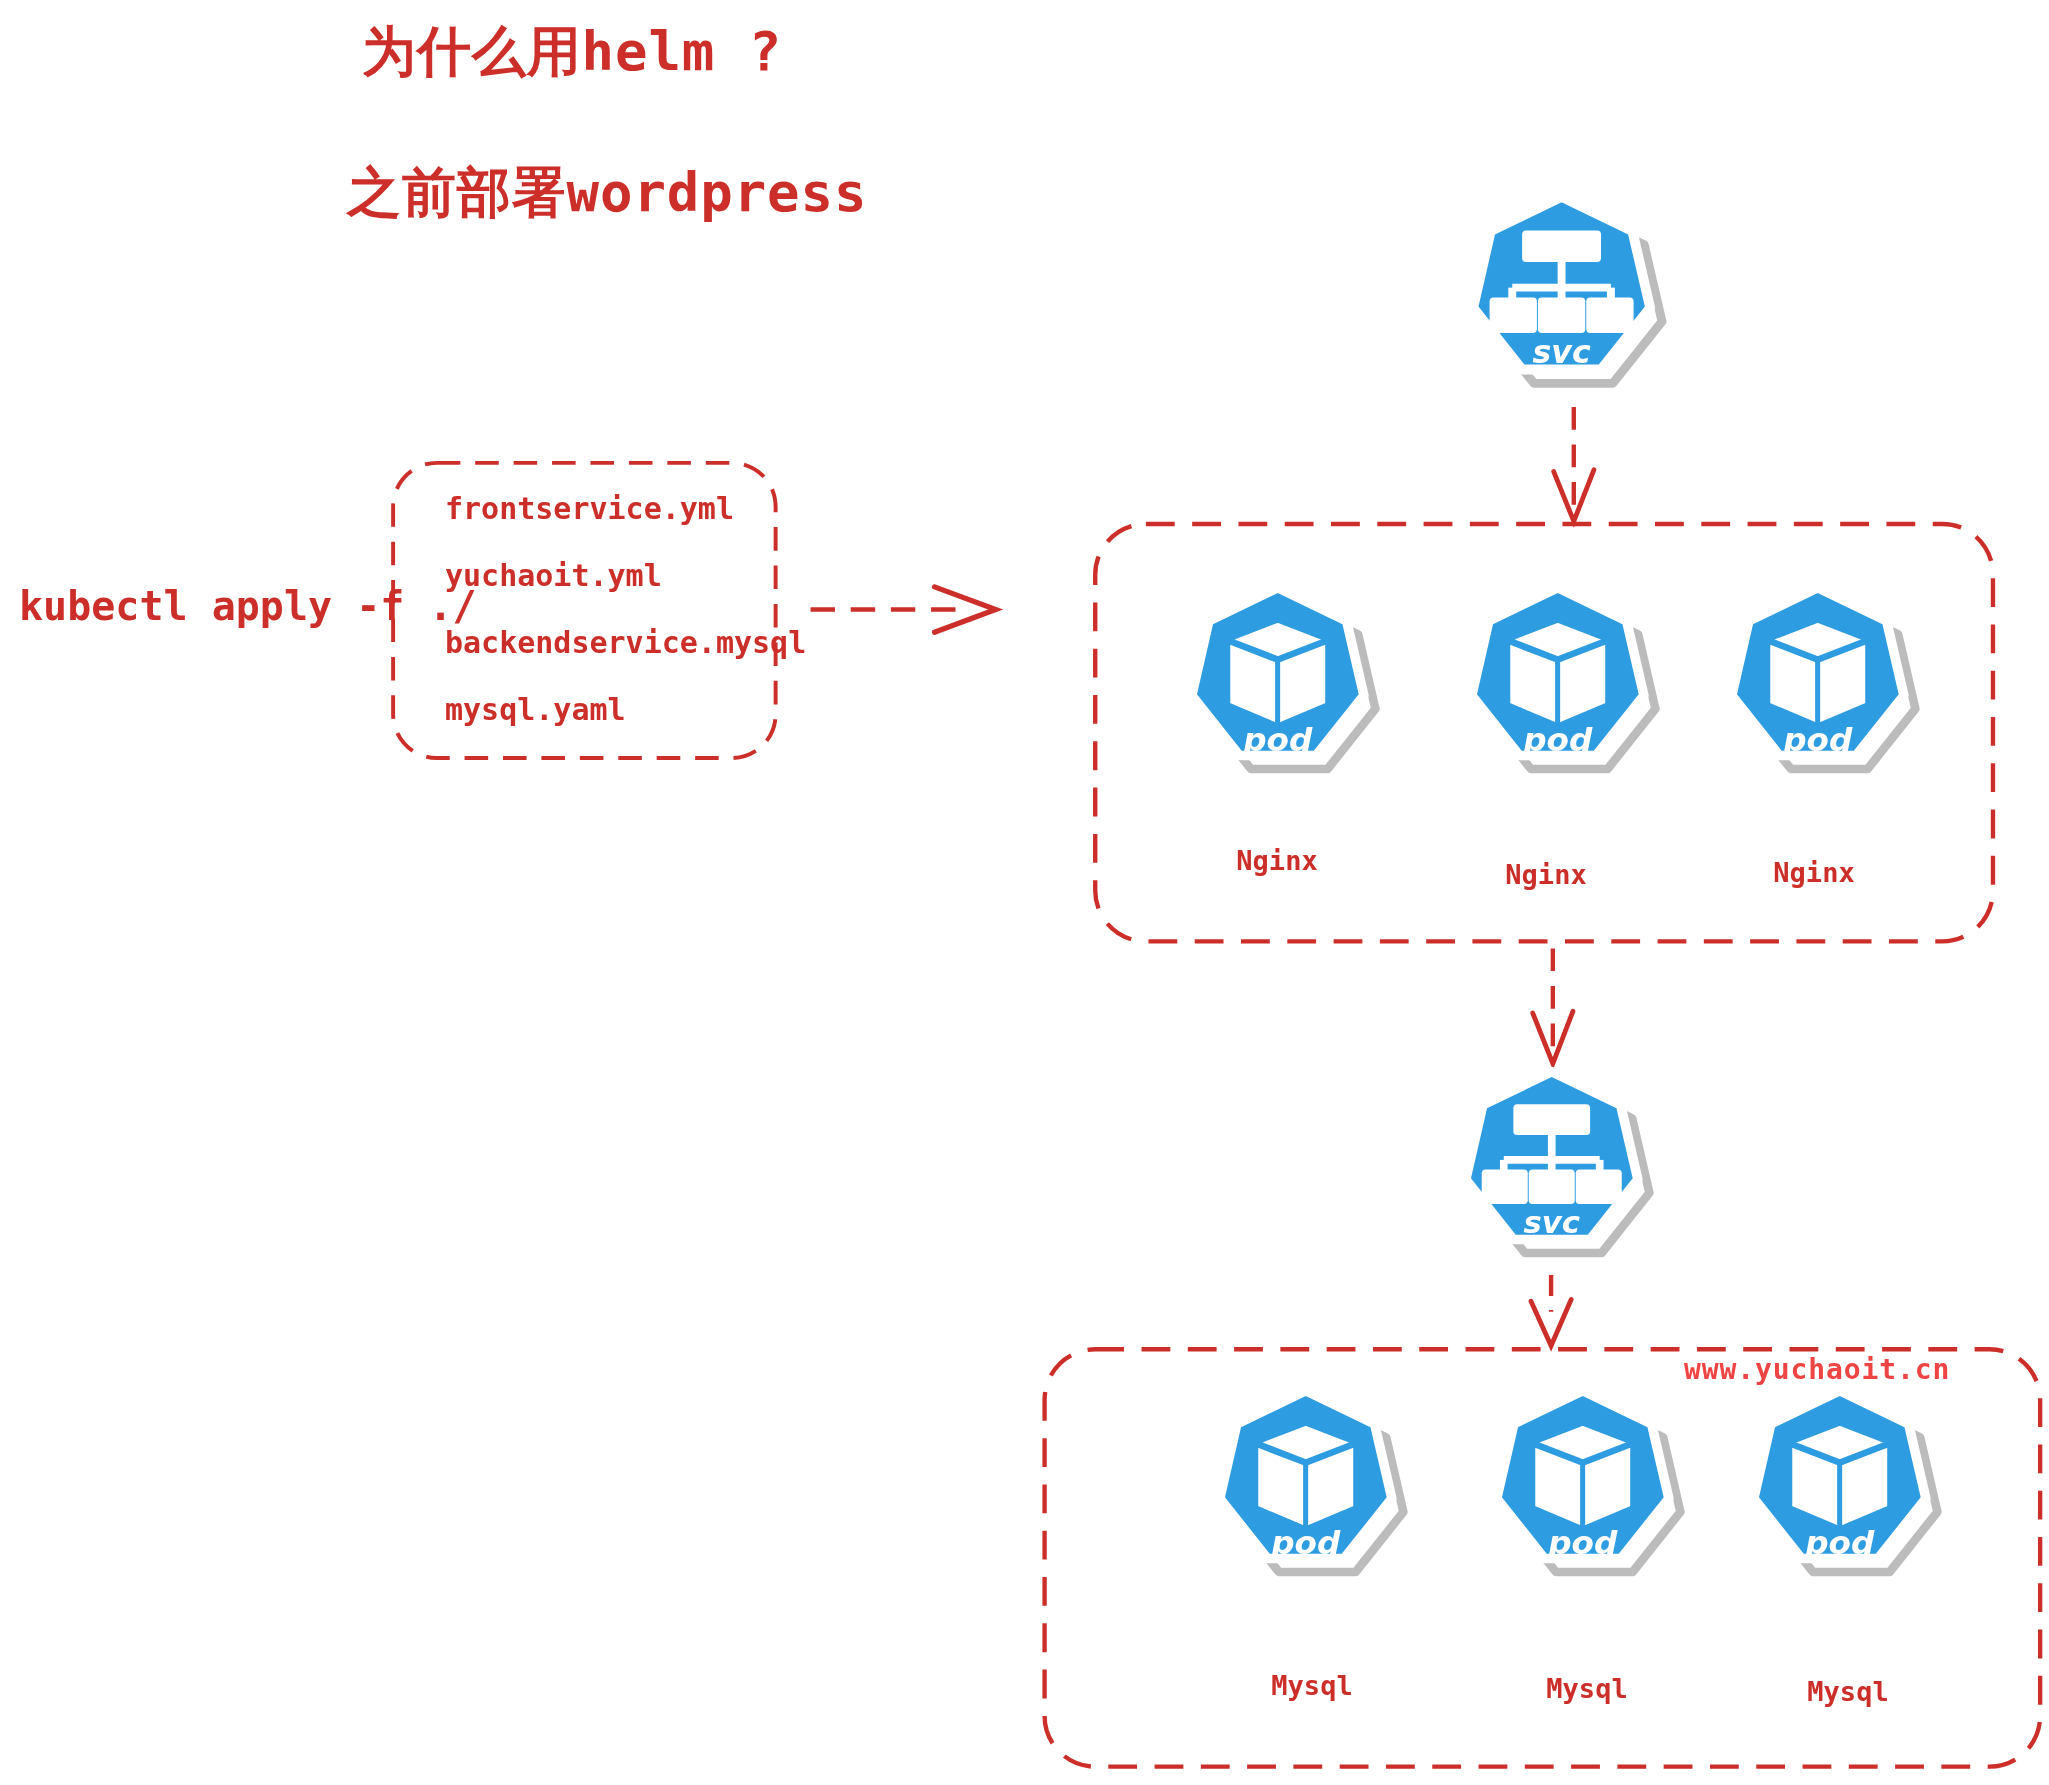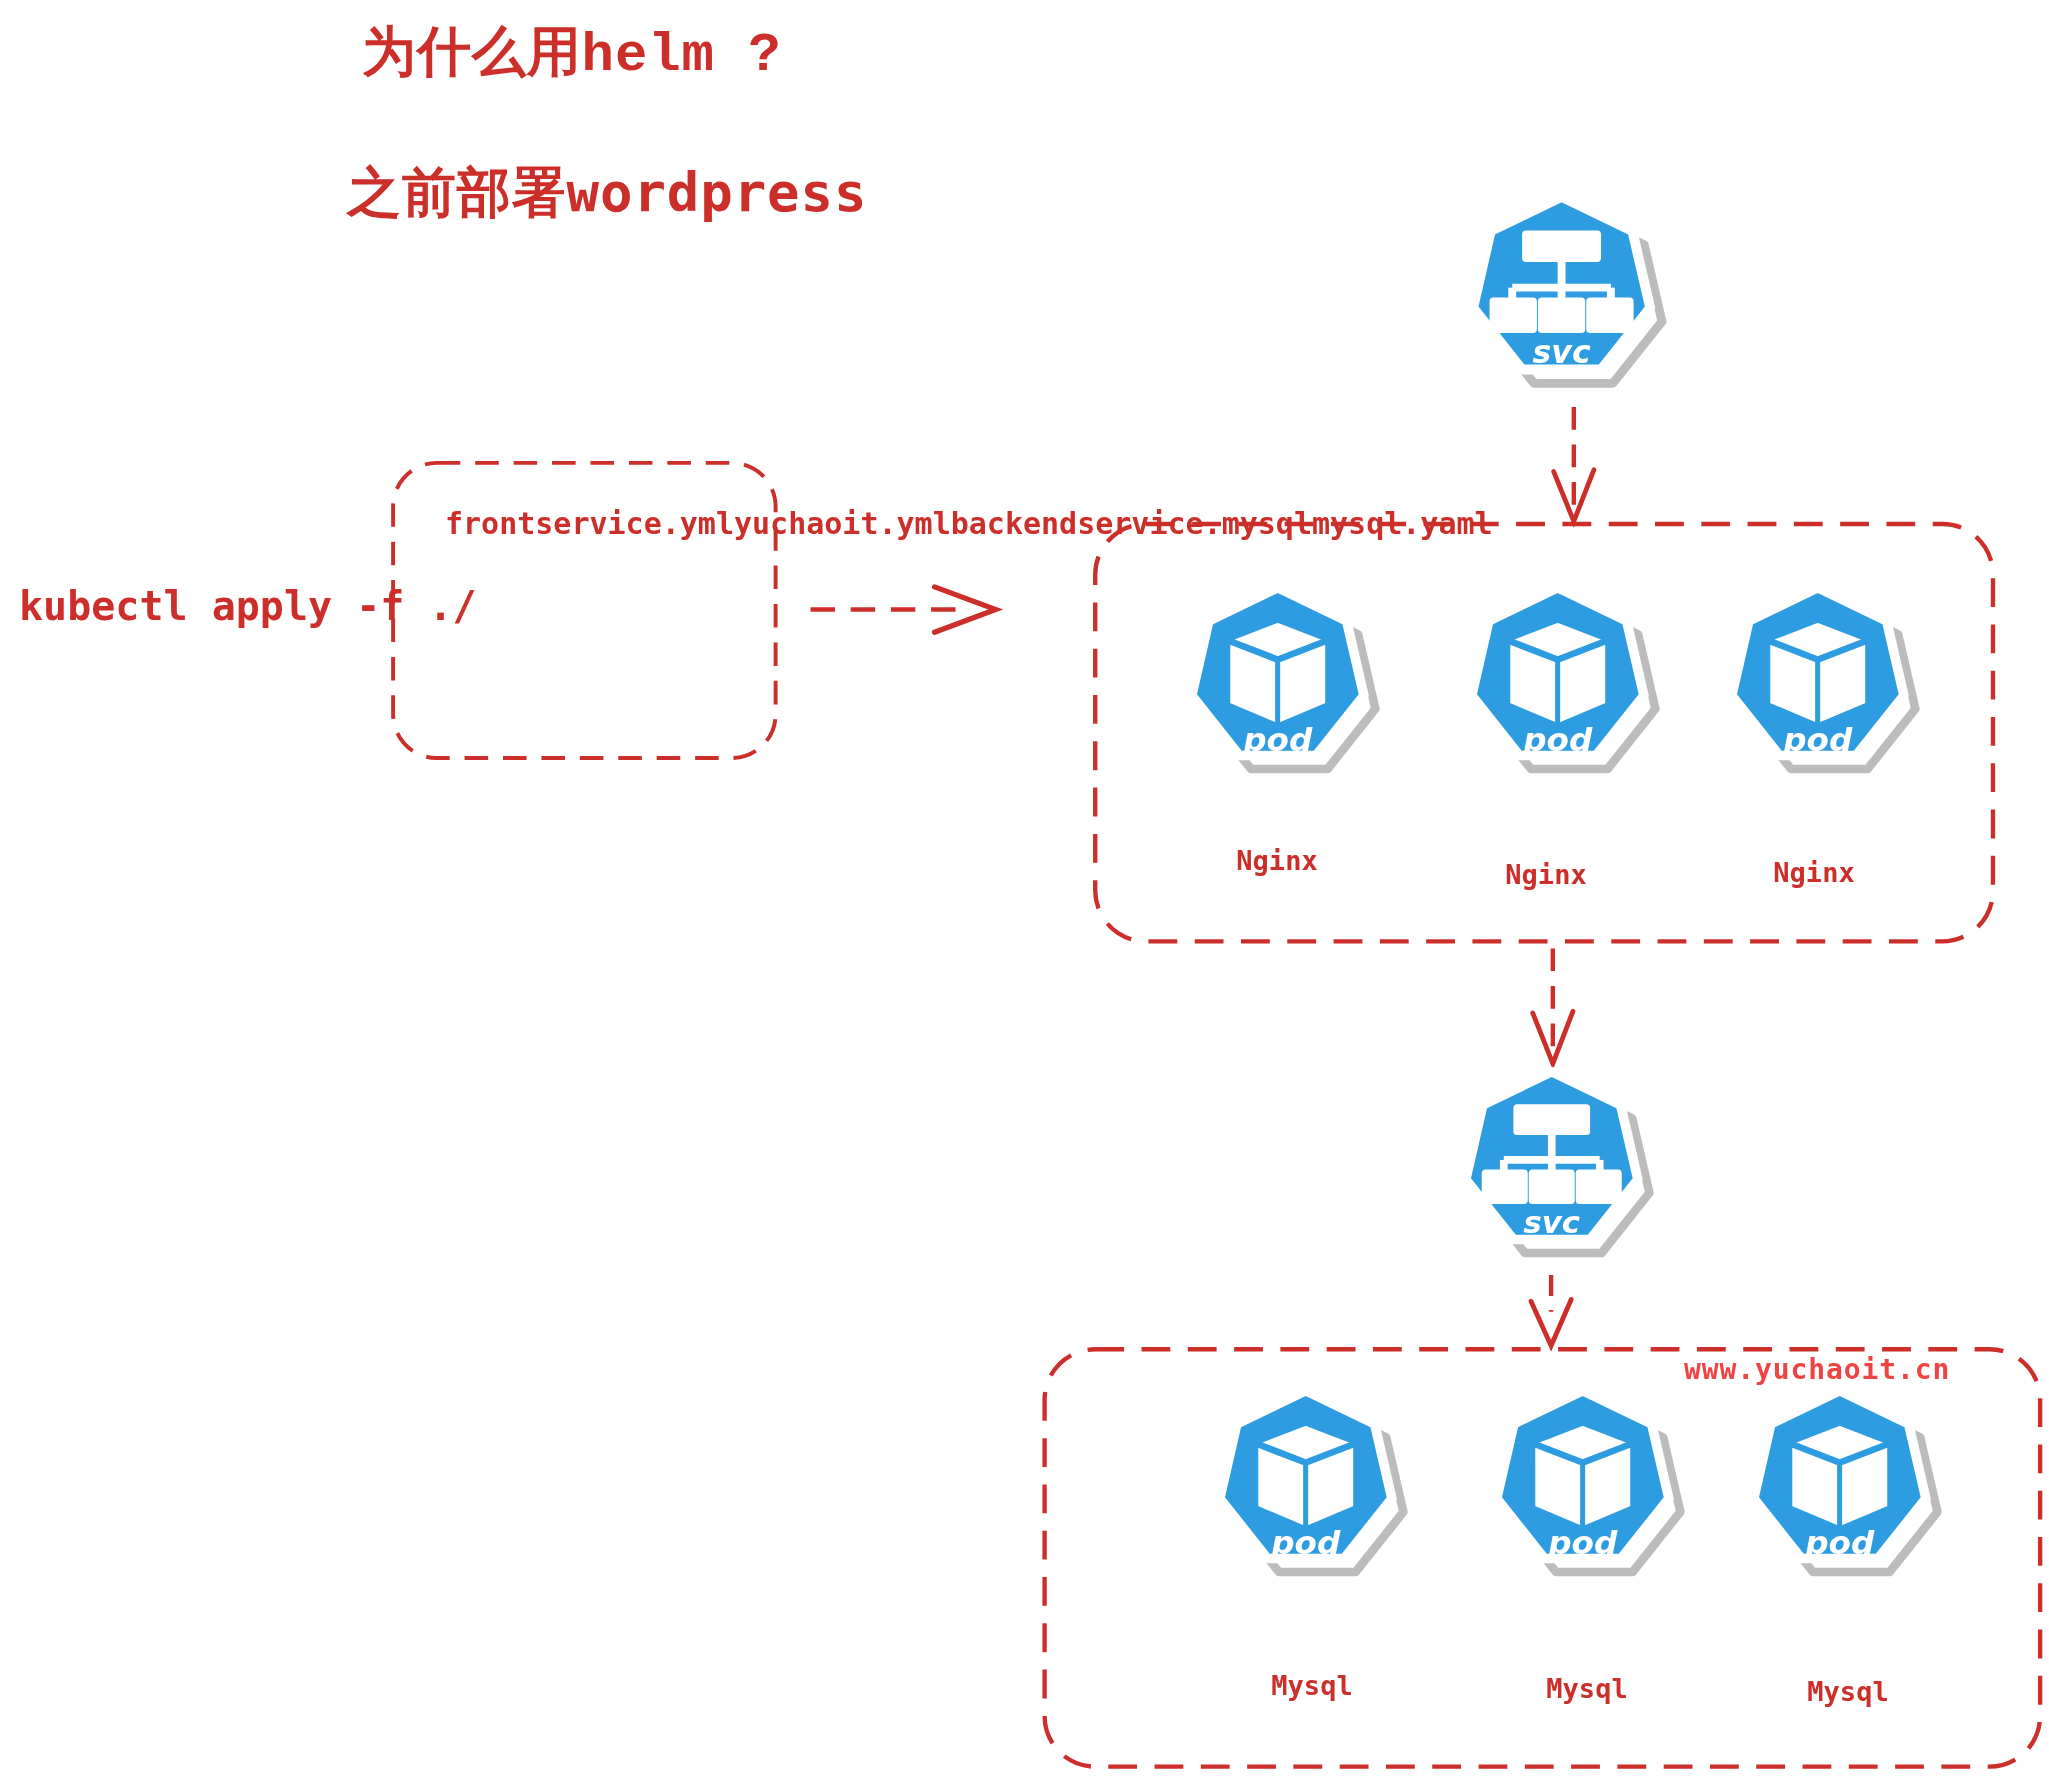--- a/index.html
+++ b/index.html
@@ -1,24 +1,24 @@
 <!DOCTYPE html>
 <html style="font-size:14px"><head>
 <meta charset="utf-8">
 <style>
   html,body{margin:0;padding:0;background:#ffffff;}
   .canvas{position:relative;width:2049px;height:1785px;background:#ffffff;overflow:hidden;
           font-family:"DejaVu Sans Mono","Liberation Mono",monospace;}
   .abs{position:absolute;}
   .red-text{color:#cc2f29;}
-  .title{left:362px;top:15.7px;font-size:54px;font-weight:bold;letter-spacing:0.9px;font-family:Liberation Mono, monospace;}
+  .title{left:362px;top:15.7px;font-size:54px;font-weight:bold;letter-spacing:0.9px;}
   .subtitle{left:347px;top:157px;font-size:54px;font-weight:bold;letter-spacing:0.9px;}
   .command{left:19px;top:583px;font-size:40px;font-weight:bold;white-space:pre;}
   .manifest-box{left:391px;top:461px;width:384px;height:297px;}
-  .manifest-list{position:absolute;left:54px;top:29px;display:flex;flex-direction:row;}
+  .manifest-list{position:absolute;left:54px;top:14px;display:flex;flex-direction:column;}
   .manifest-item{font-size:30px;font-weight:bold;line-height:67px;white-space:pre;color:#cc2f29;}
   .svg-layer{left:0;top:0;pointer-events:none;}
   .icon{position:absolute;}
   .icon svg{display:block;width:100%;height:100%;}
   .pod-label{position:absolute;width:192px;text-align:center;font-size:27px;font-weight:bold;color:#cc2f29;}
   .watermark{left:1684px;top:1353px;font-size:28px;font-weight:bold;color:#ef4444;letter-spacing:0.9px;}
 </style>
 </head>
 <body>
 

